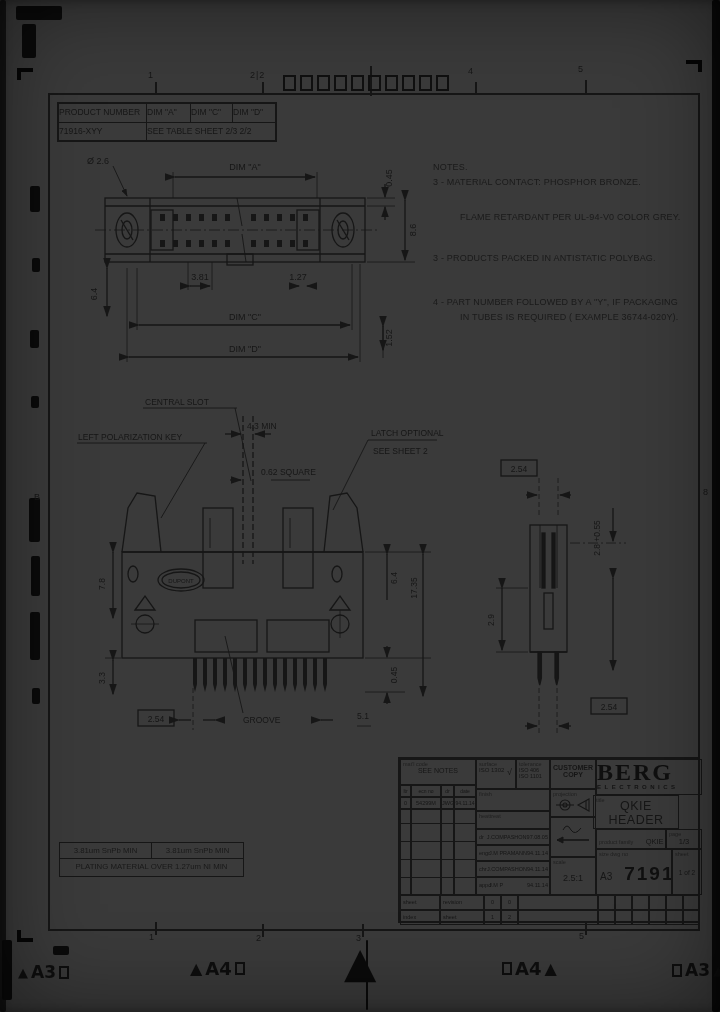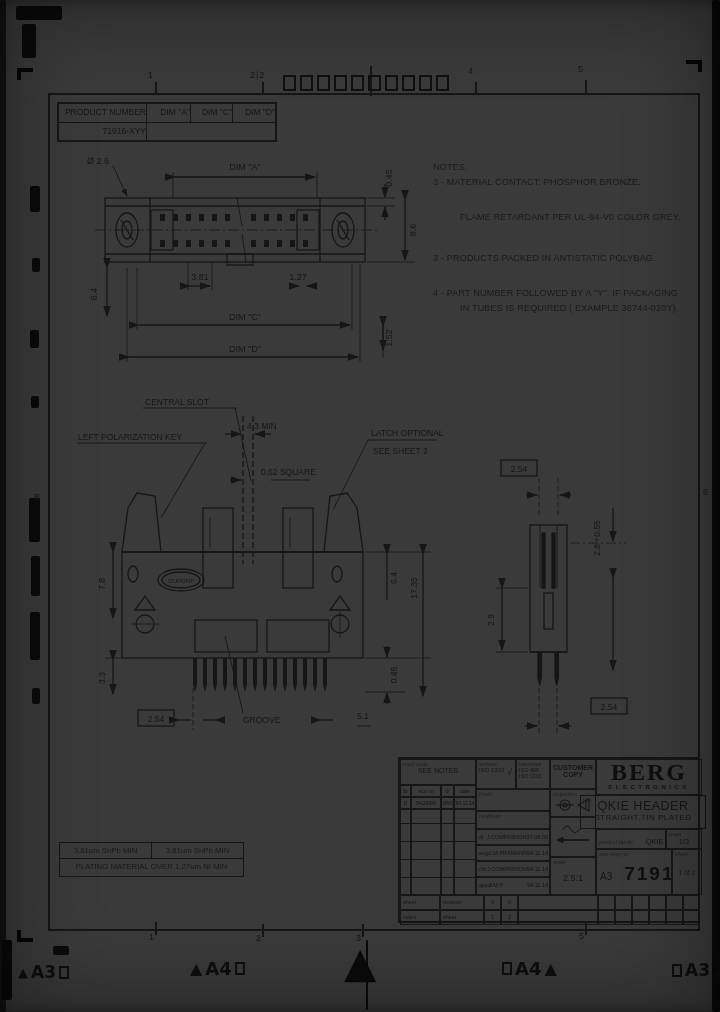--- a/index.html
+++ b/index.html
@@ -12,23 +12,23 @@
   .sheet::after{content:"";position:absolute;inset:0;pointer-events:none;
     box-shadow:inset 0 0 90px rgba(0,0,0,.45), inset 0 0 12px rgba(0,0,0,.4);}
   .frame{position:absolute;left:48px;top:93px;width:652px;height:838px;border:2px solid var(--ink);}
   .blob{position:absolute;background:#0a0a0a;border-radius:2px;}
   .tick{position:absolute;width:2px;height:13px;background:var(--ink);}
   .zone{position:absolute;font-size:9px;color:var(--ink);letter-spacing:1px;}
   .bracket{position:absolute;width:16px;height:12px;border:0 solid #050505;}
 
   
   .ptable{position:absolute;left:57px;top:102px;width:220px;border:2px solid var(--ink);
-    font-size:8.5px;text-align:right;}
+    font-size:8.5px;text-align:left;}
   .ptable .row{display:flex;height:18px;line-height:17px;}
-  .ptable .row+.row{border-top:1.5px solid var(--ink);flex-direction:column;}
+  .ptable .row+.row{border-top:1.5px solid var(--ink);}
   .ptable .c{border-right:1.5px solid var(--ink);overflow:hidden;white-space:nowrap;}
   .ptable .c:last-child{border-right:none;}
   .c-pn{width:88px;} .c-a{width:44px;} .c-c{width:42px;} .c-d{width:42px;flex:1;}
   .c-span{flex:1;}
 
   
   .notes{position:absolute;left:433px;top:160px;width:268px;font-size:9px;line-height:15px;
     letter-spacing:.2px;color:#1a1a1a;}
   .notes .nt{}
   .notes .n{margin-bottom:12px;}
@@ -126,21 +126,21 @@
     <div class="row">
       <div class="c c-pn">71916-XYY</div>
       <div class="c c-span">SEE TABLE SHEET 2/3 2/2</div>
     </div>
   </div>
 
   <div class="notes">
     <div class="nt">NOTES.</div>
     <div class="n" style="margin-bottom:20px;">3  -  MATERIAL CONTACT: PHOSPHOR BRONZE.</div>
     <div class="cont" style="margin-bottom:26px;">FLAME RETARDANT PER UL-94-V0 COLOR GREY.</div>
-    <div class="n" style="margin-bottom:20px;">3  -  PRODUCTS PACKED IN ANTISTATIC POLYBAG.</div>
+    <div class="n" style="margin-bottom:29px;">3  -  PRODUCTS PACKED IN ANTISTATIC POLYBAG.</div>
     <div>4  -  PART NUMBER FOLLOWED BY A "Y", IF PACKAGING</div>
     <div class="cont">IN TUBES IS REQUIRED ( EXAMPLE 36744-020Y).</div>
   </div>
 
   <svg class="dwg" style="left:85px;top:148px;" width="345" height="222" viewBox="0 0 345 222">
     <defs>
       <marker id="arrA" markerWidth="9" markerHeight="6" refX="8" refY="3" orient="auto">
         <path d="M0,0 L9,3 L0,6 z" fill="#161616"></path>
       </marker>
       <rect id="tpin" width="5" height="7" fill="#161616"></rect>
@@ -473,26 +473,26 @@
           <line x1="6" y1="22" x2="38" y2="22" stroke-width="1.6"></line>
           <path d="M6,22 l6,-3 v6 z" fill="#161616"></path>
         </g>
       </svg>
     </div>
     <div class="cell" style="left:150px;top:98px;width:46px;height:38px;">
       <div class="lab">scale</div>
       <div class="val-c" style="font-size:9px;margin-top:8px;">2.5:1</div>
     </div>
 
-    <div class="cell" style="left:196px;top:0;width:106px;height:36px;text-align:center;">
+    <div class="cell" style="left:196px;top:0;width:106px;height:36px;">
       <div style="font-family:'Liberation Serif',serif;font-weight:bold;font-size:24px;line-height:24px;letter-spacing:2px;color:#0f0f0f;">BERG</div>
       <div style="font-size:6px;letter-spacing:3.5px;font-weight:bold;color:#141414;">ELECTRONICS</div>
     </div>
 
-    <div class="cell" style="left:180px;top:36px;width:126px;height:34px;">
+    <div class="cell" style="left:193px;top:36px;width:86px;height:34px;">
       <div class="lab" style="position:absolute;">title</div>
       <div class="val-c" style="font-size:12.5px;margin-top:3px;letter-spacing:.5px;">QKIE HEADER</div>
       <div class="val-c" style="font-size:8px;letter-spacing:.5px;">STRAIGHT,TIN PLATED</div>
     </div>
 
     <div class="cell" style="left:196px;top:70px;width:70px;height:20px;">
       <div class="lab" style="display:inline-block;">product family</div>
       <span style="font-size:7.5px;margin-left:8px;">QKIE</span>
     </div>
     <div class="cell" style="left:266px;top:70px;width:36px;height:20px;">

